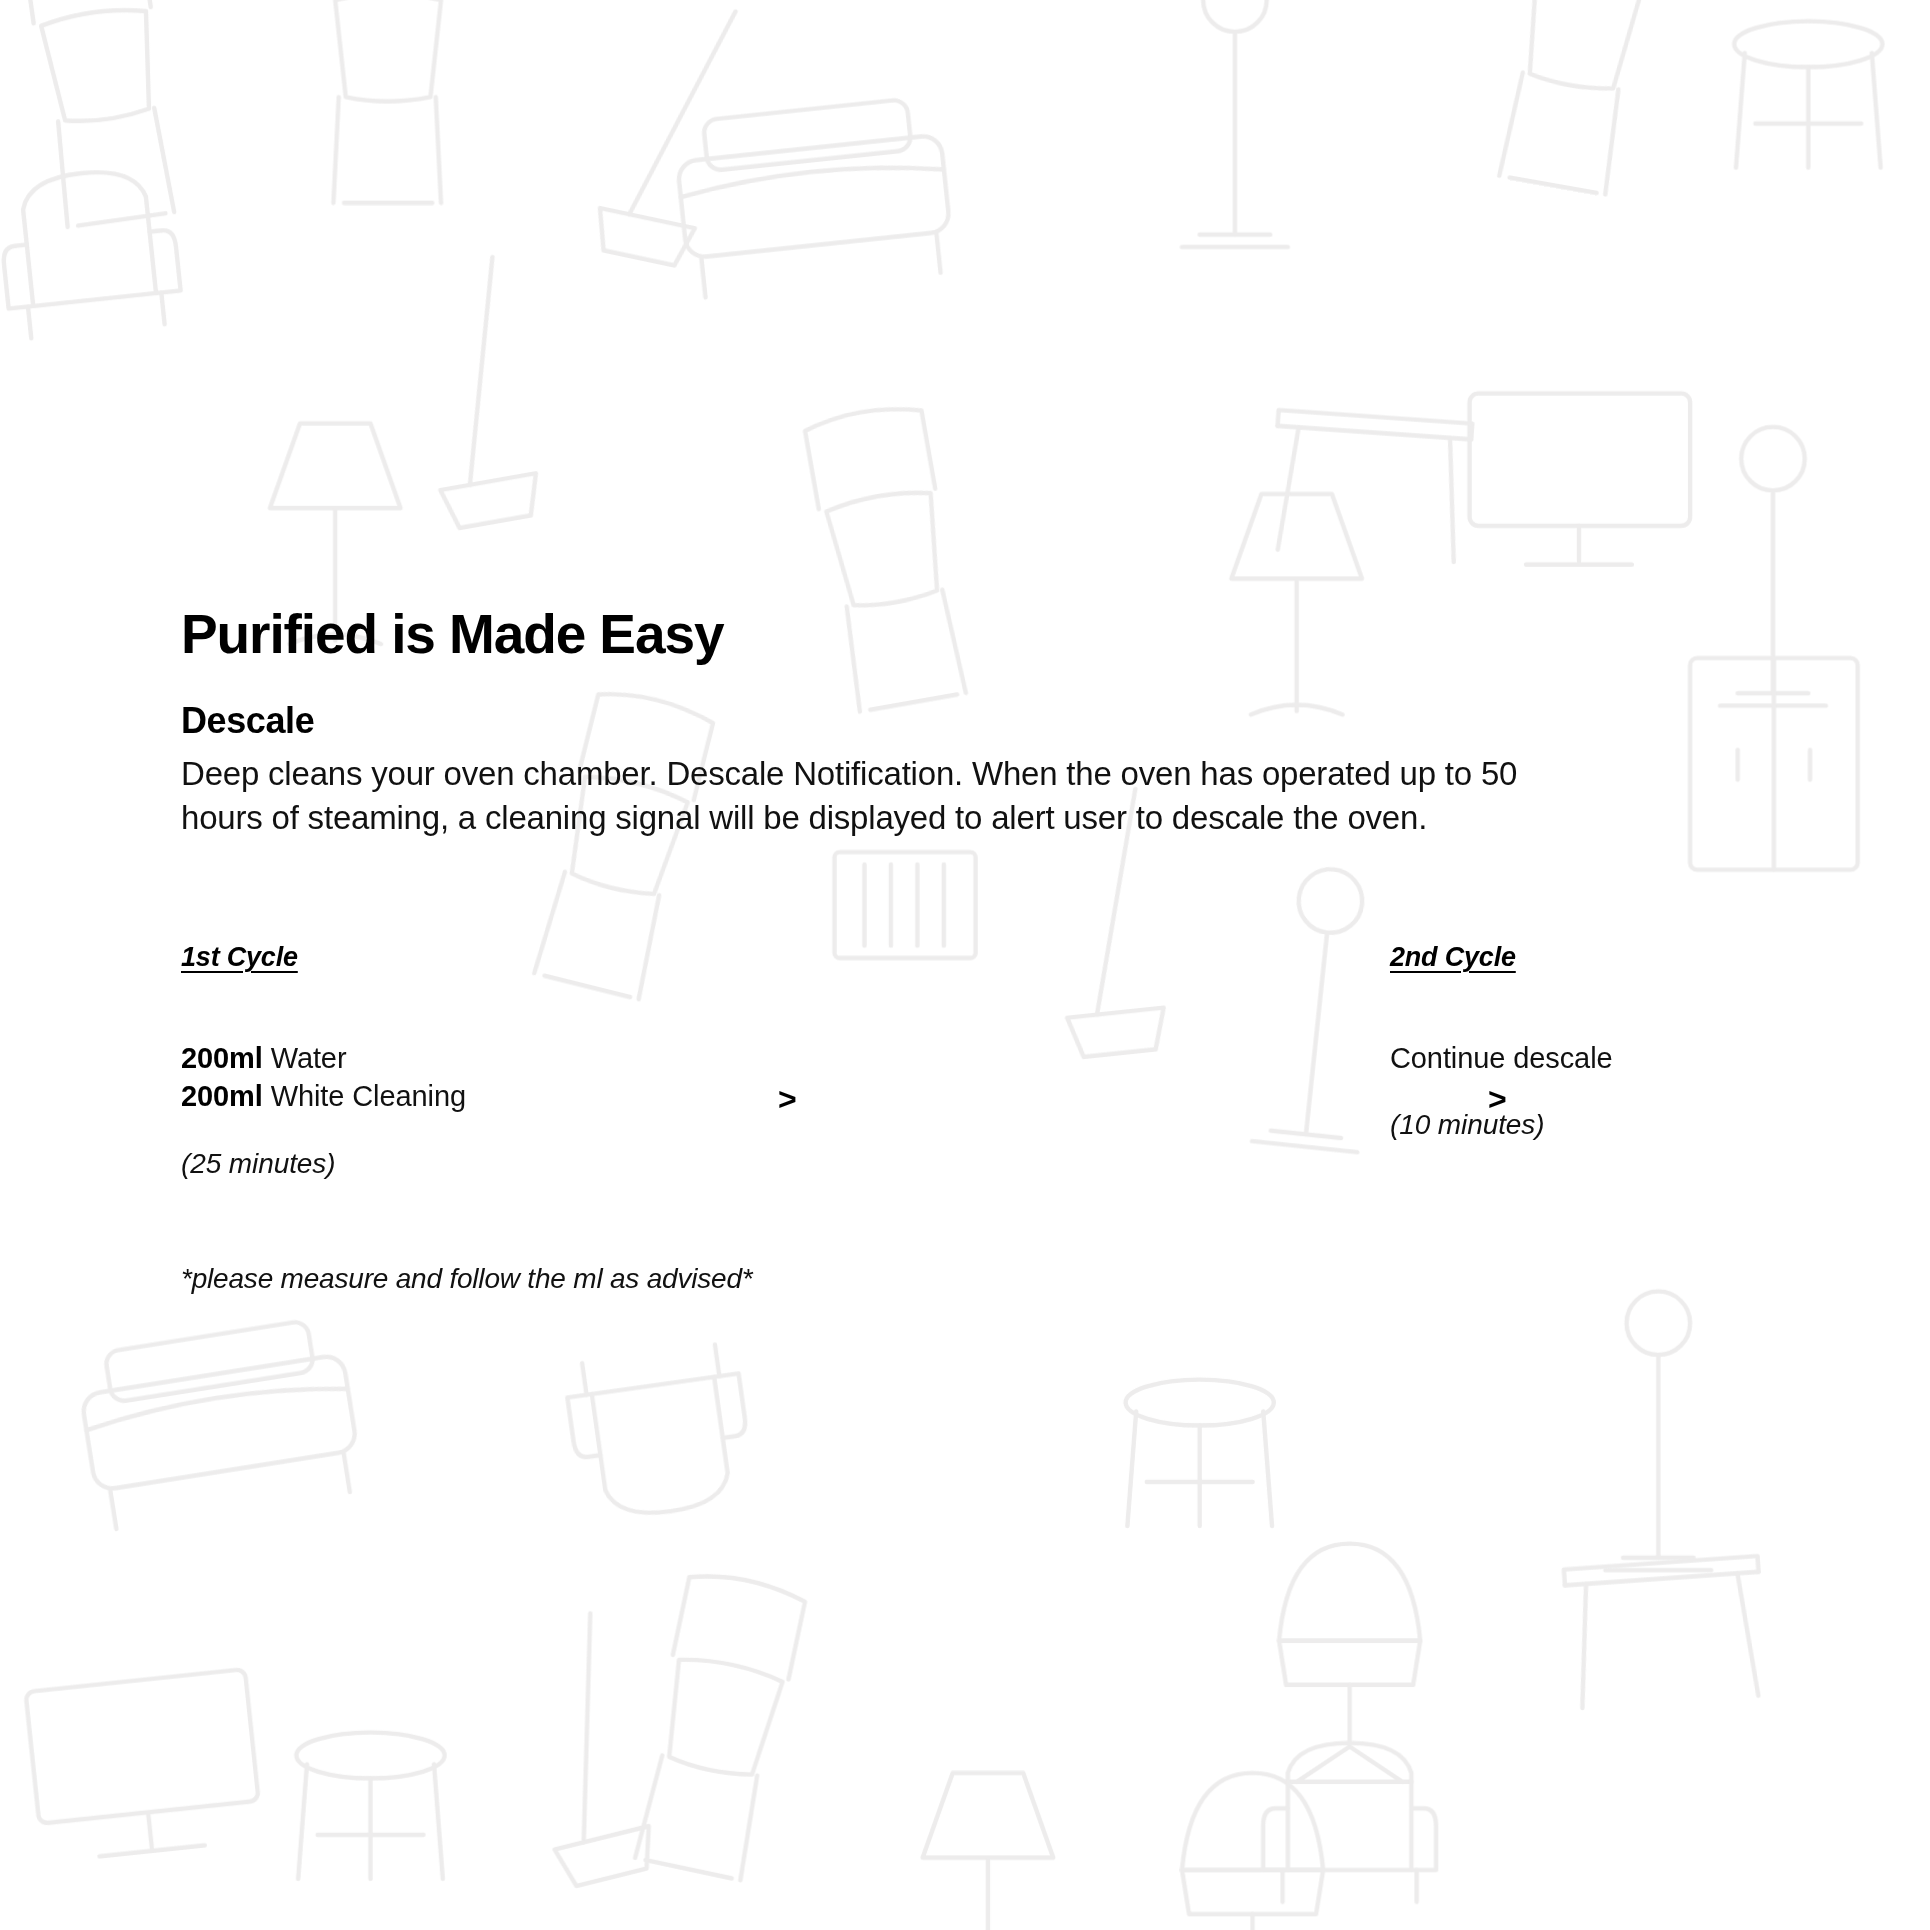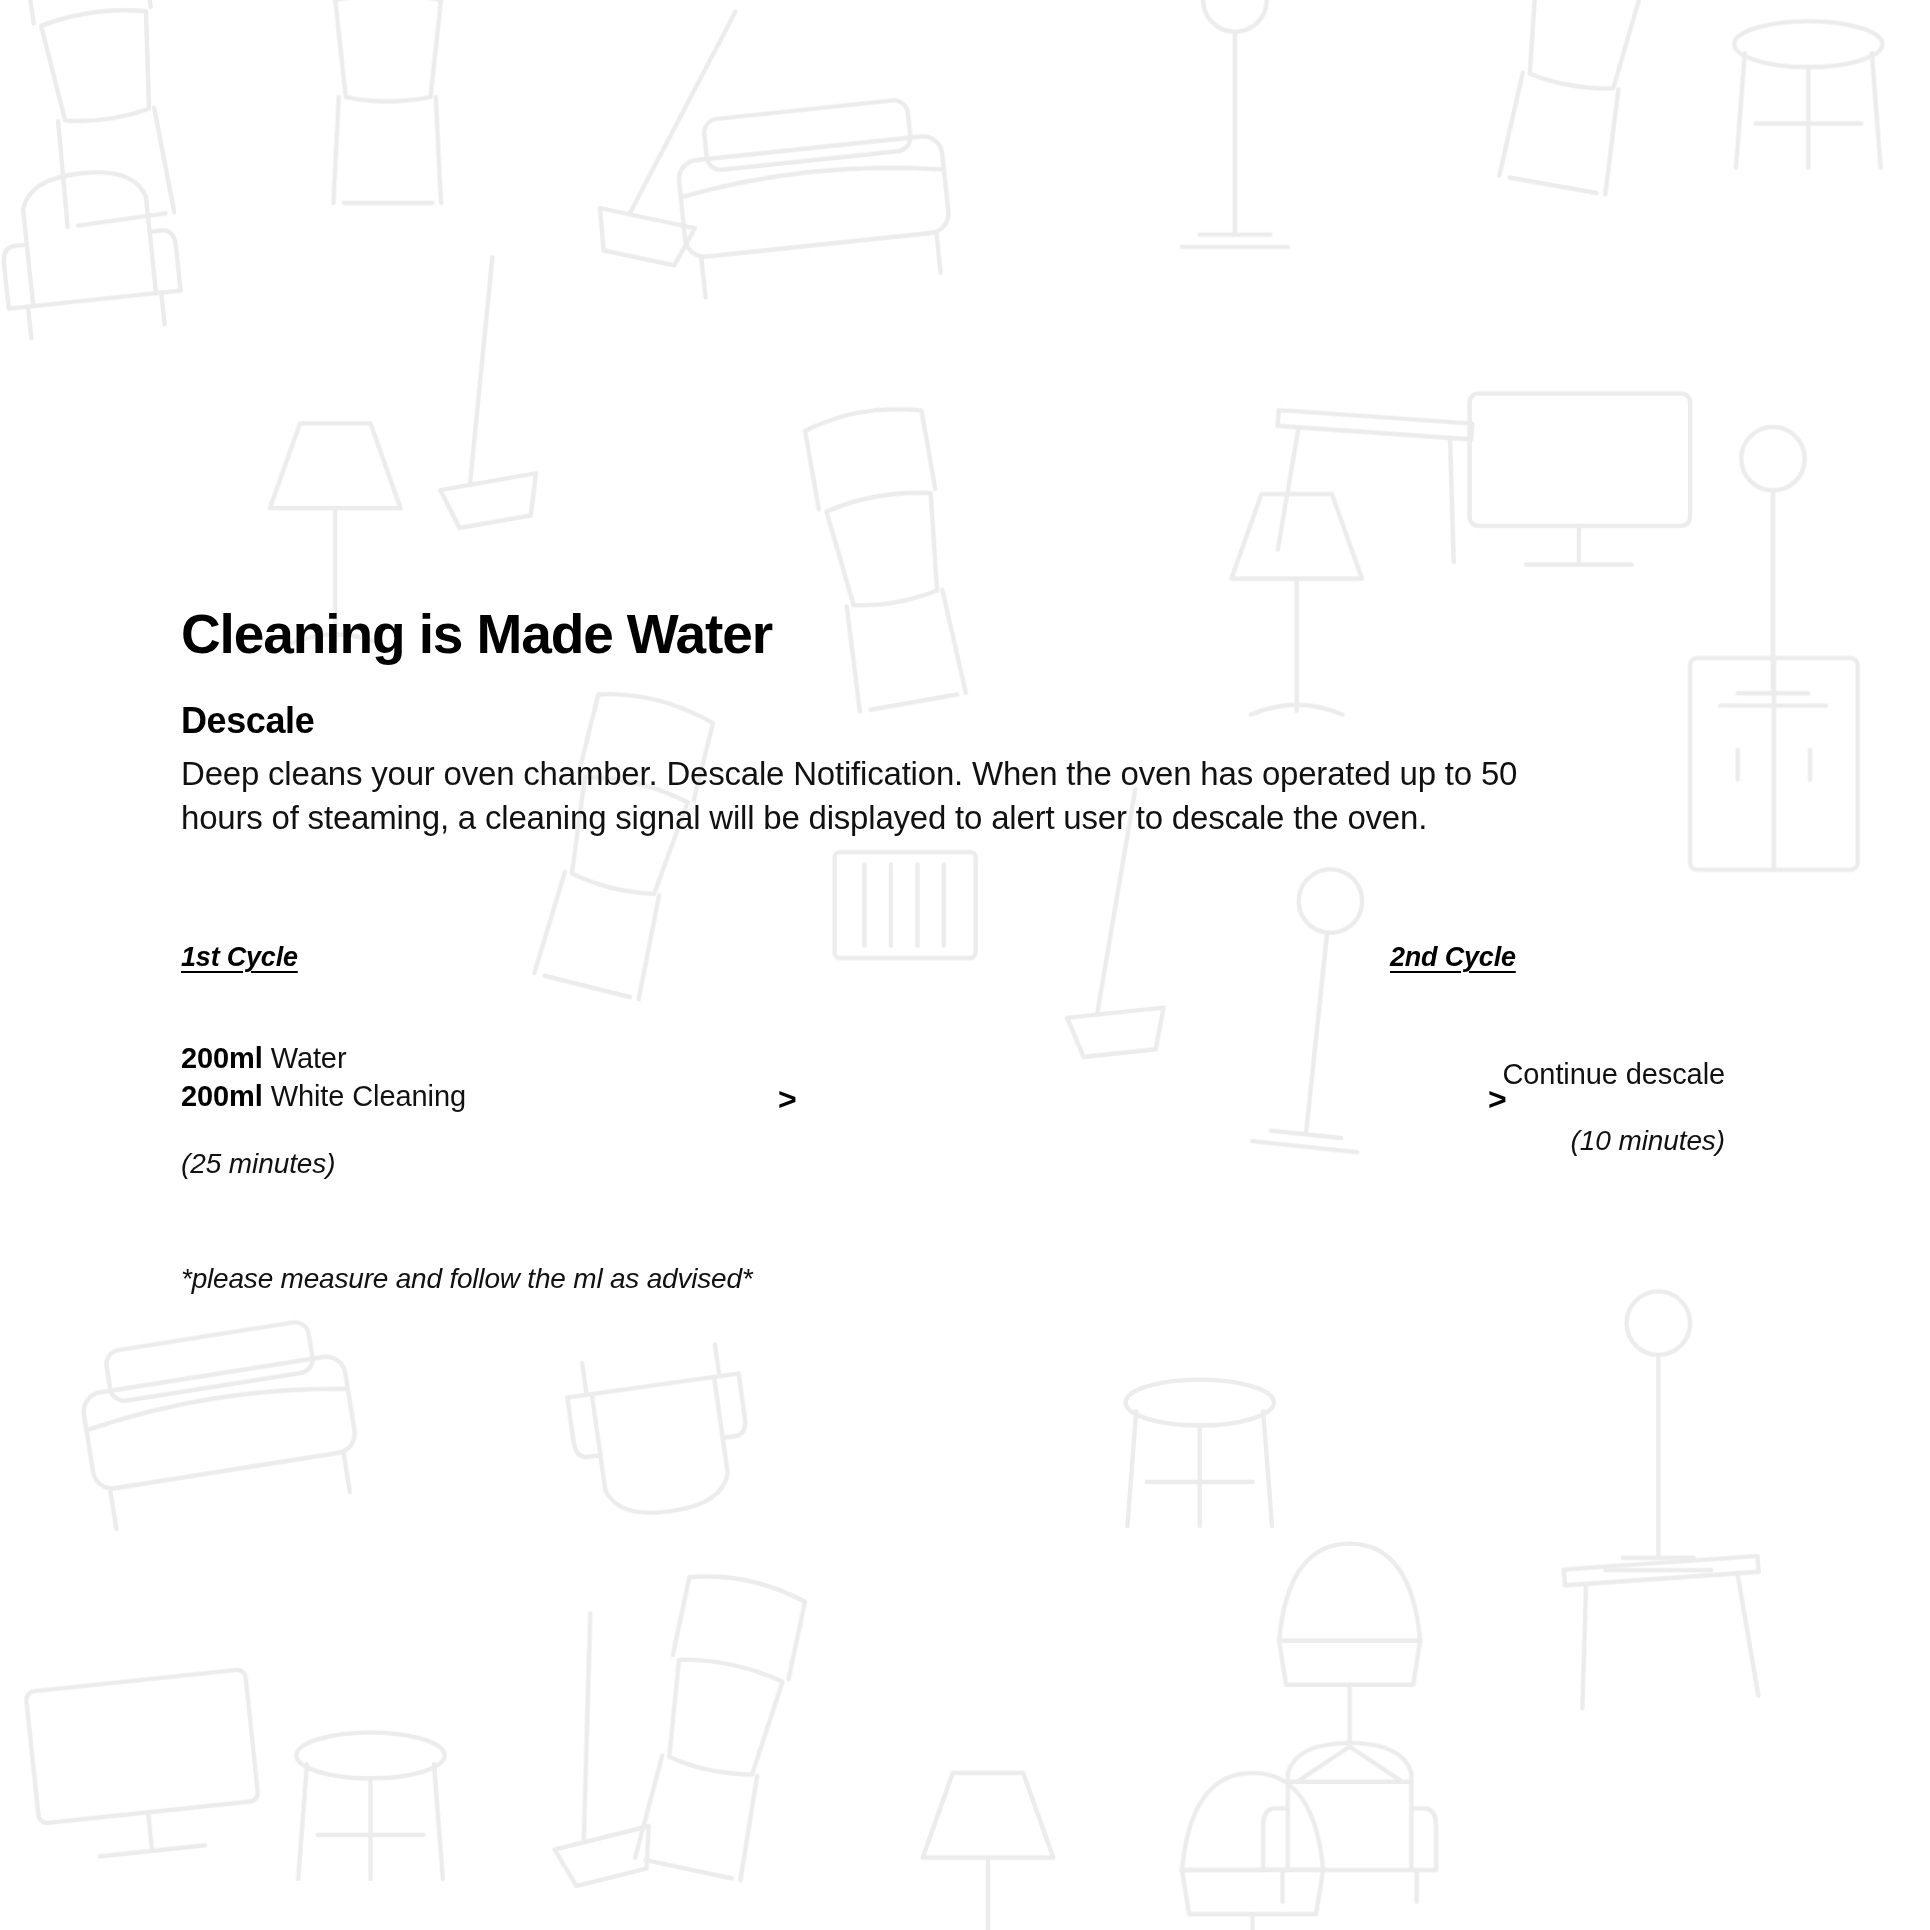--- a/index.html
+++ b/index.html
@@ -95,21 +95,21 @@
 
   .cycle-body {
     position: relative;
     margin-top: 44px;
     height: 203px;
   }
 
   .col { position: absolute; }
   .col-1 { left: 0px;    top: 0px;  width: 415px; }
   .col-2 { left: 491px;  top: 0px;  width: 600px; }
-  .col-3 { left: 1209px; top: 16px;  width: 335px; text-align: right; }
+  .col-3 { left: 1209px; top: 0px;  width: 335px; }
 
   .arrow {
     position: absolute;
     font-size: 32px;
     font-weight: 700;
     color: #000;
   }
   .arrow-1 { left: 597px;  top: 42px; }
   .arrow-2 { left: 1307px; top: 42px; }
 
@@ -244,21 +244,21 @@
       <use href="#officechair-a" x="1320" y="2000"></use>
       <use href="#armchair-a" x="1440" y="1970"></use>
       <use href="#tv-a" x="30" y="1900" transform="rotate(-6 150 1980)"></use>
       <use href="#lamp-a" x="1040" y="2010"></use>
     </g>
   </svg>
 </div>
 
 <div id="content">
 
-  <h1 class="page-title">Cleaning is Made Water</h1>
+  <h1 class="page-title">Purified is Made Easy</h1>
 
   <h2 class="section-heading">Descale</h2>
 
   <p class="section-body">Deep cleans your oven chamber. Descale Notification. When the oven has operated up to 50 hours of steaming, a cleaning signal will be displayed to alert user to descale the oven.</p>
 
   <div class="cycles">
 
     <div class="cycle-headers">
       <div class="cycle-head c1">1st Cycle</div>
       <div class="cycle-head c2">2nd Cycle</div>

